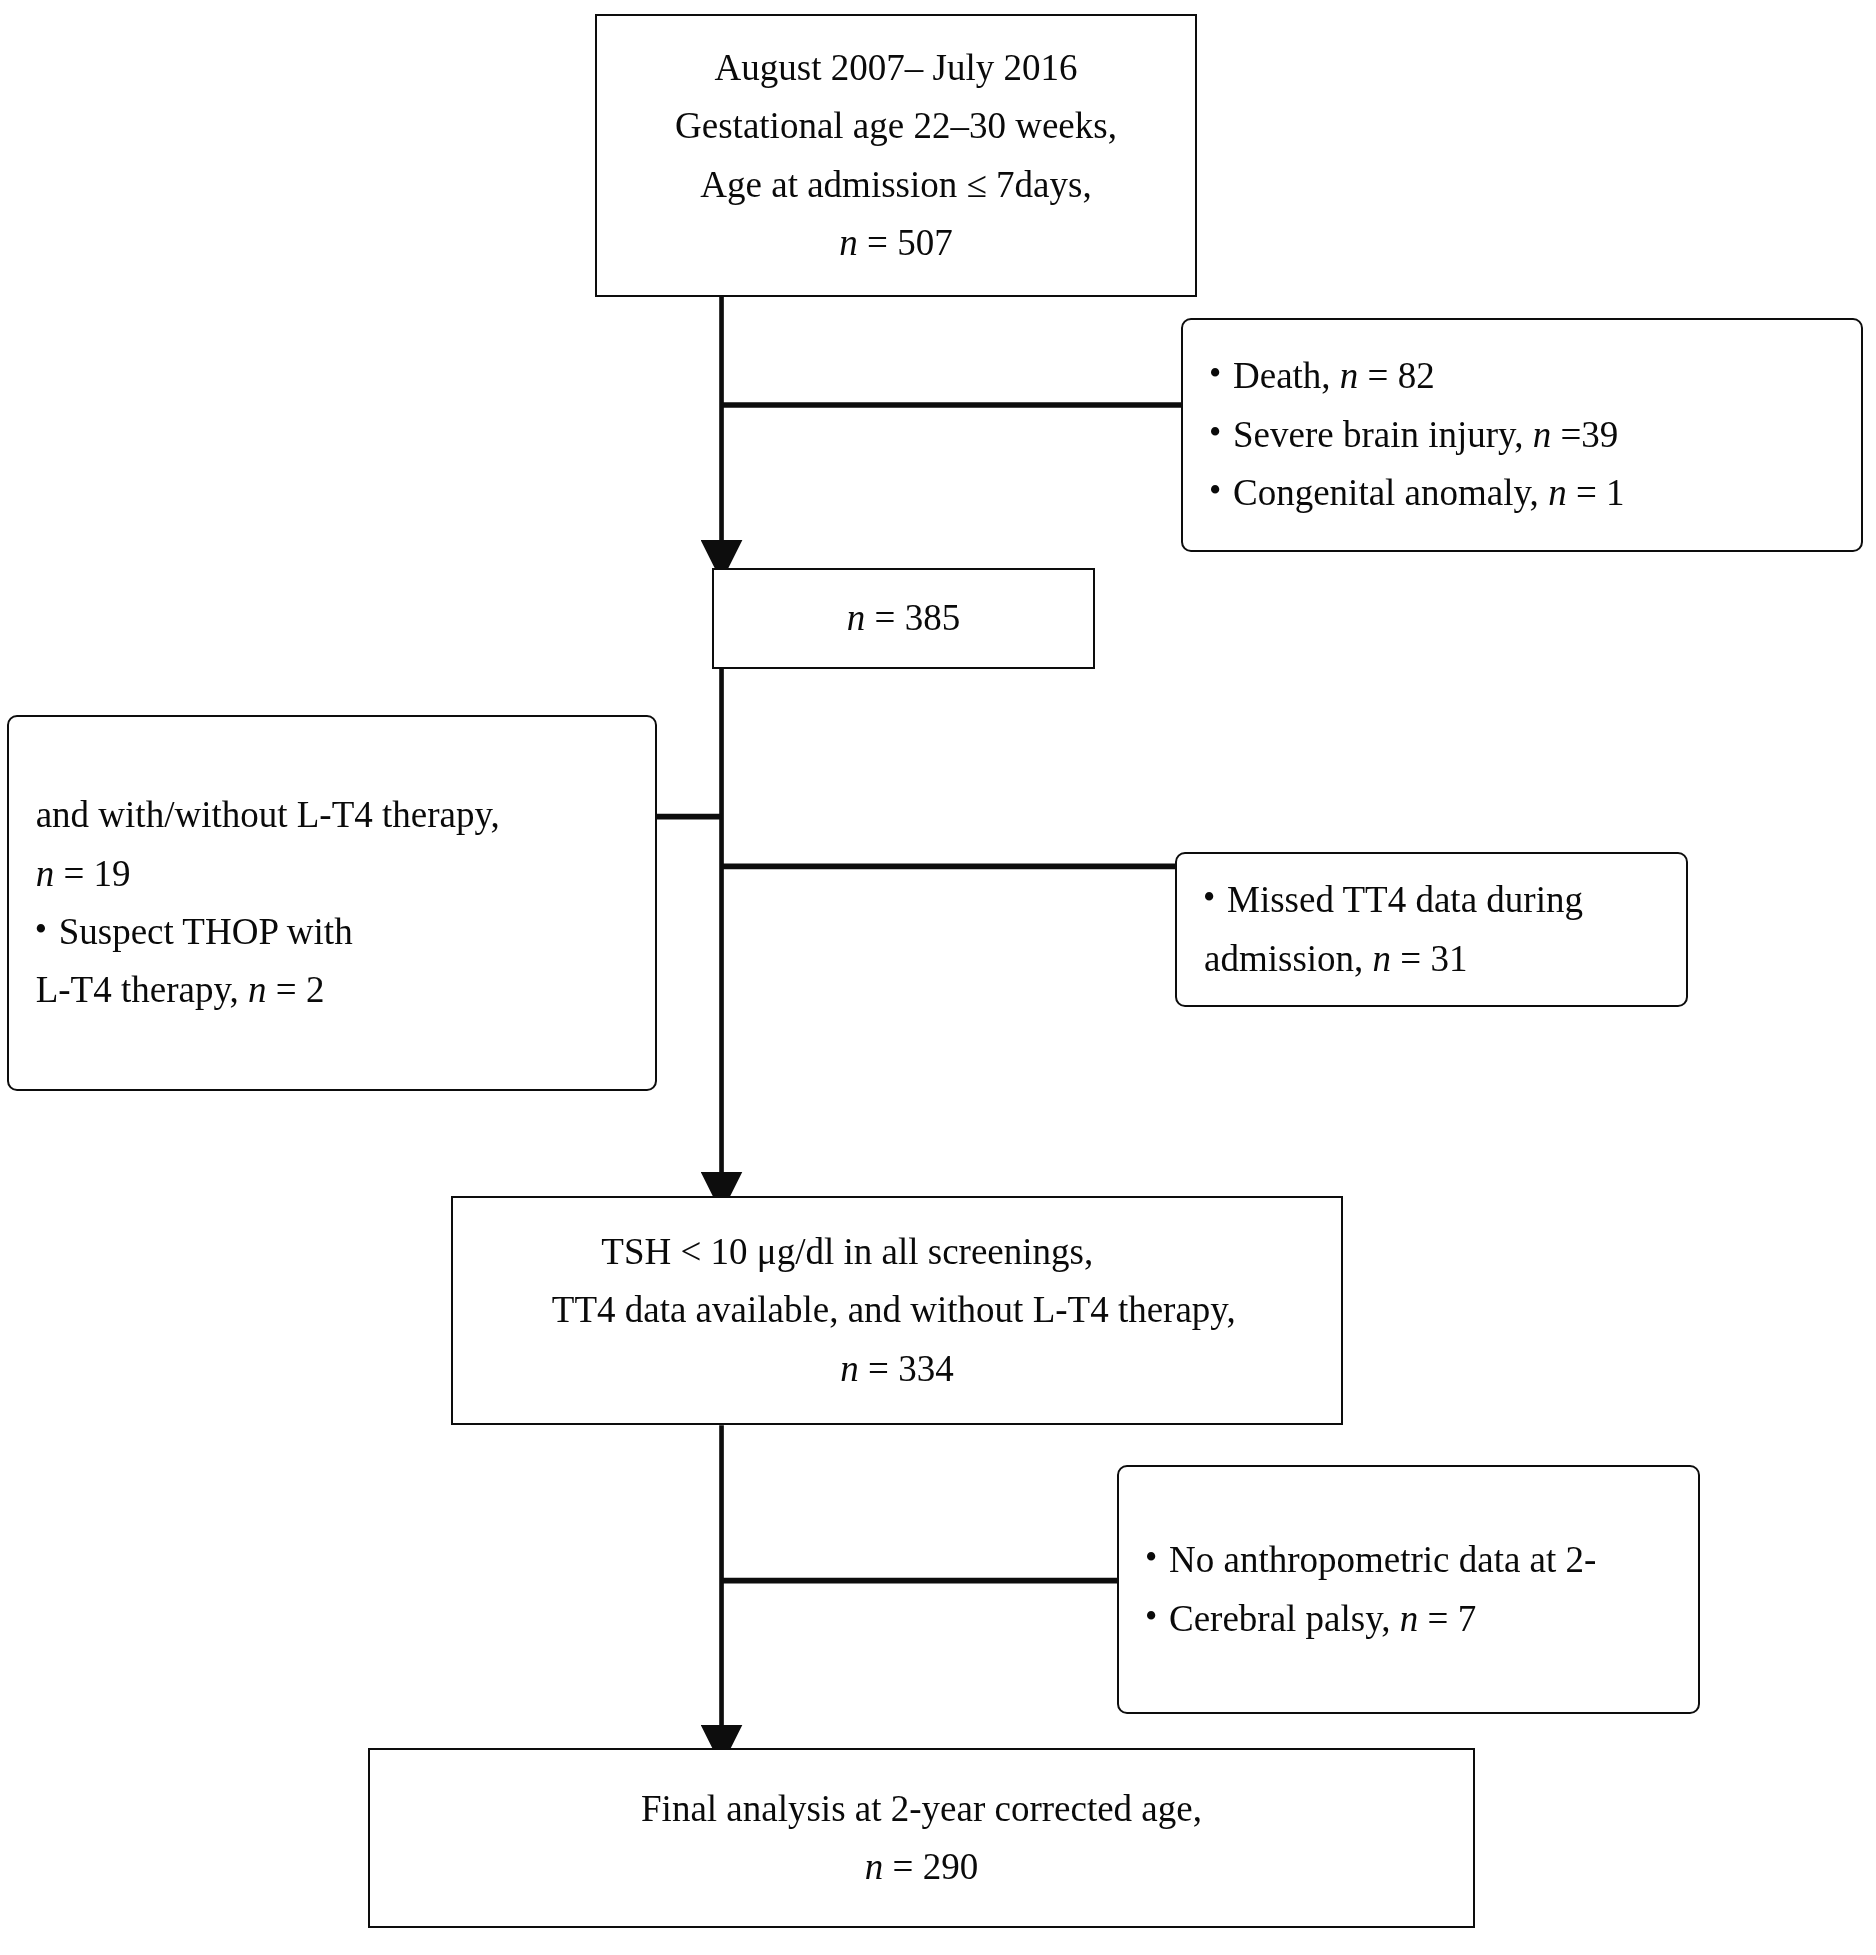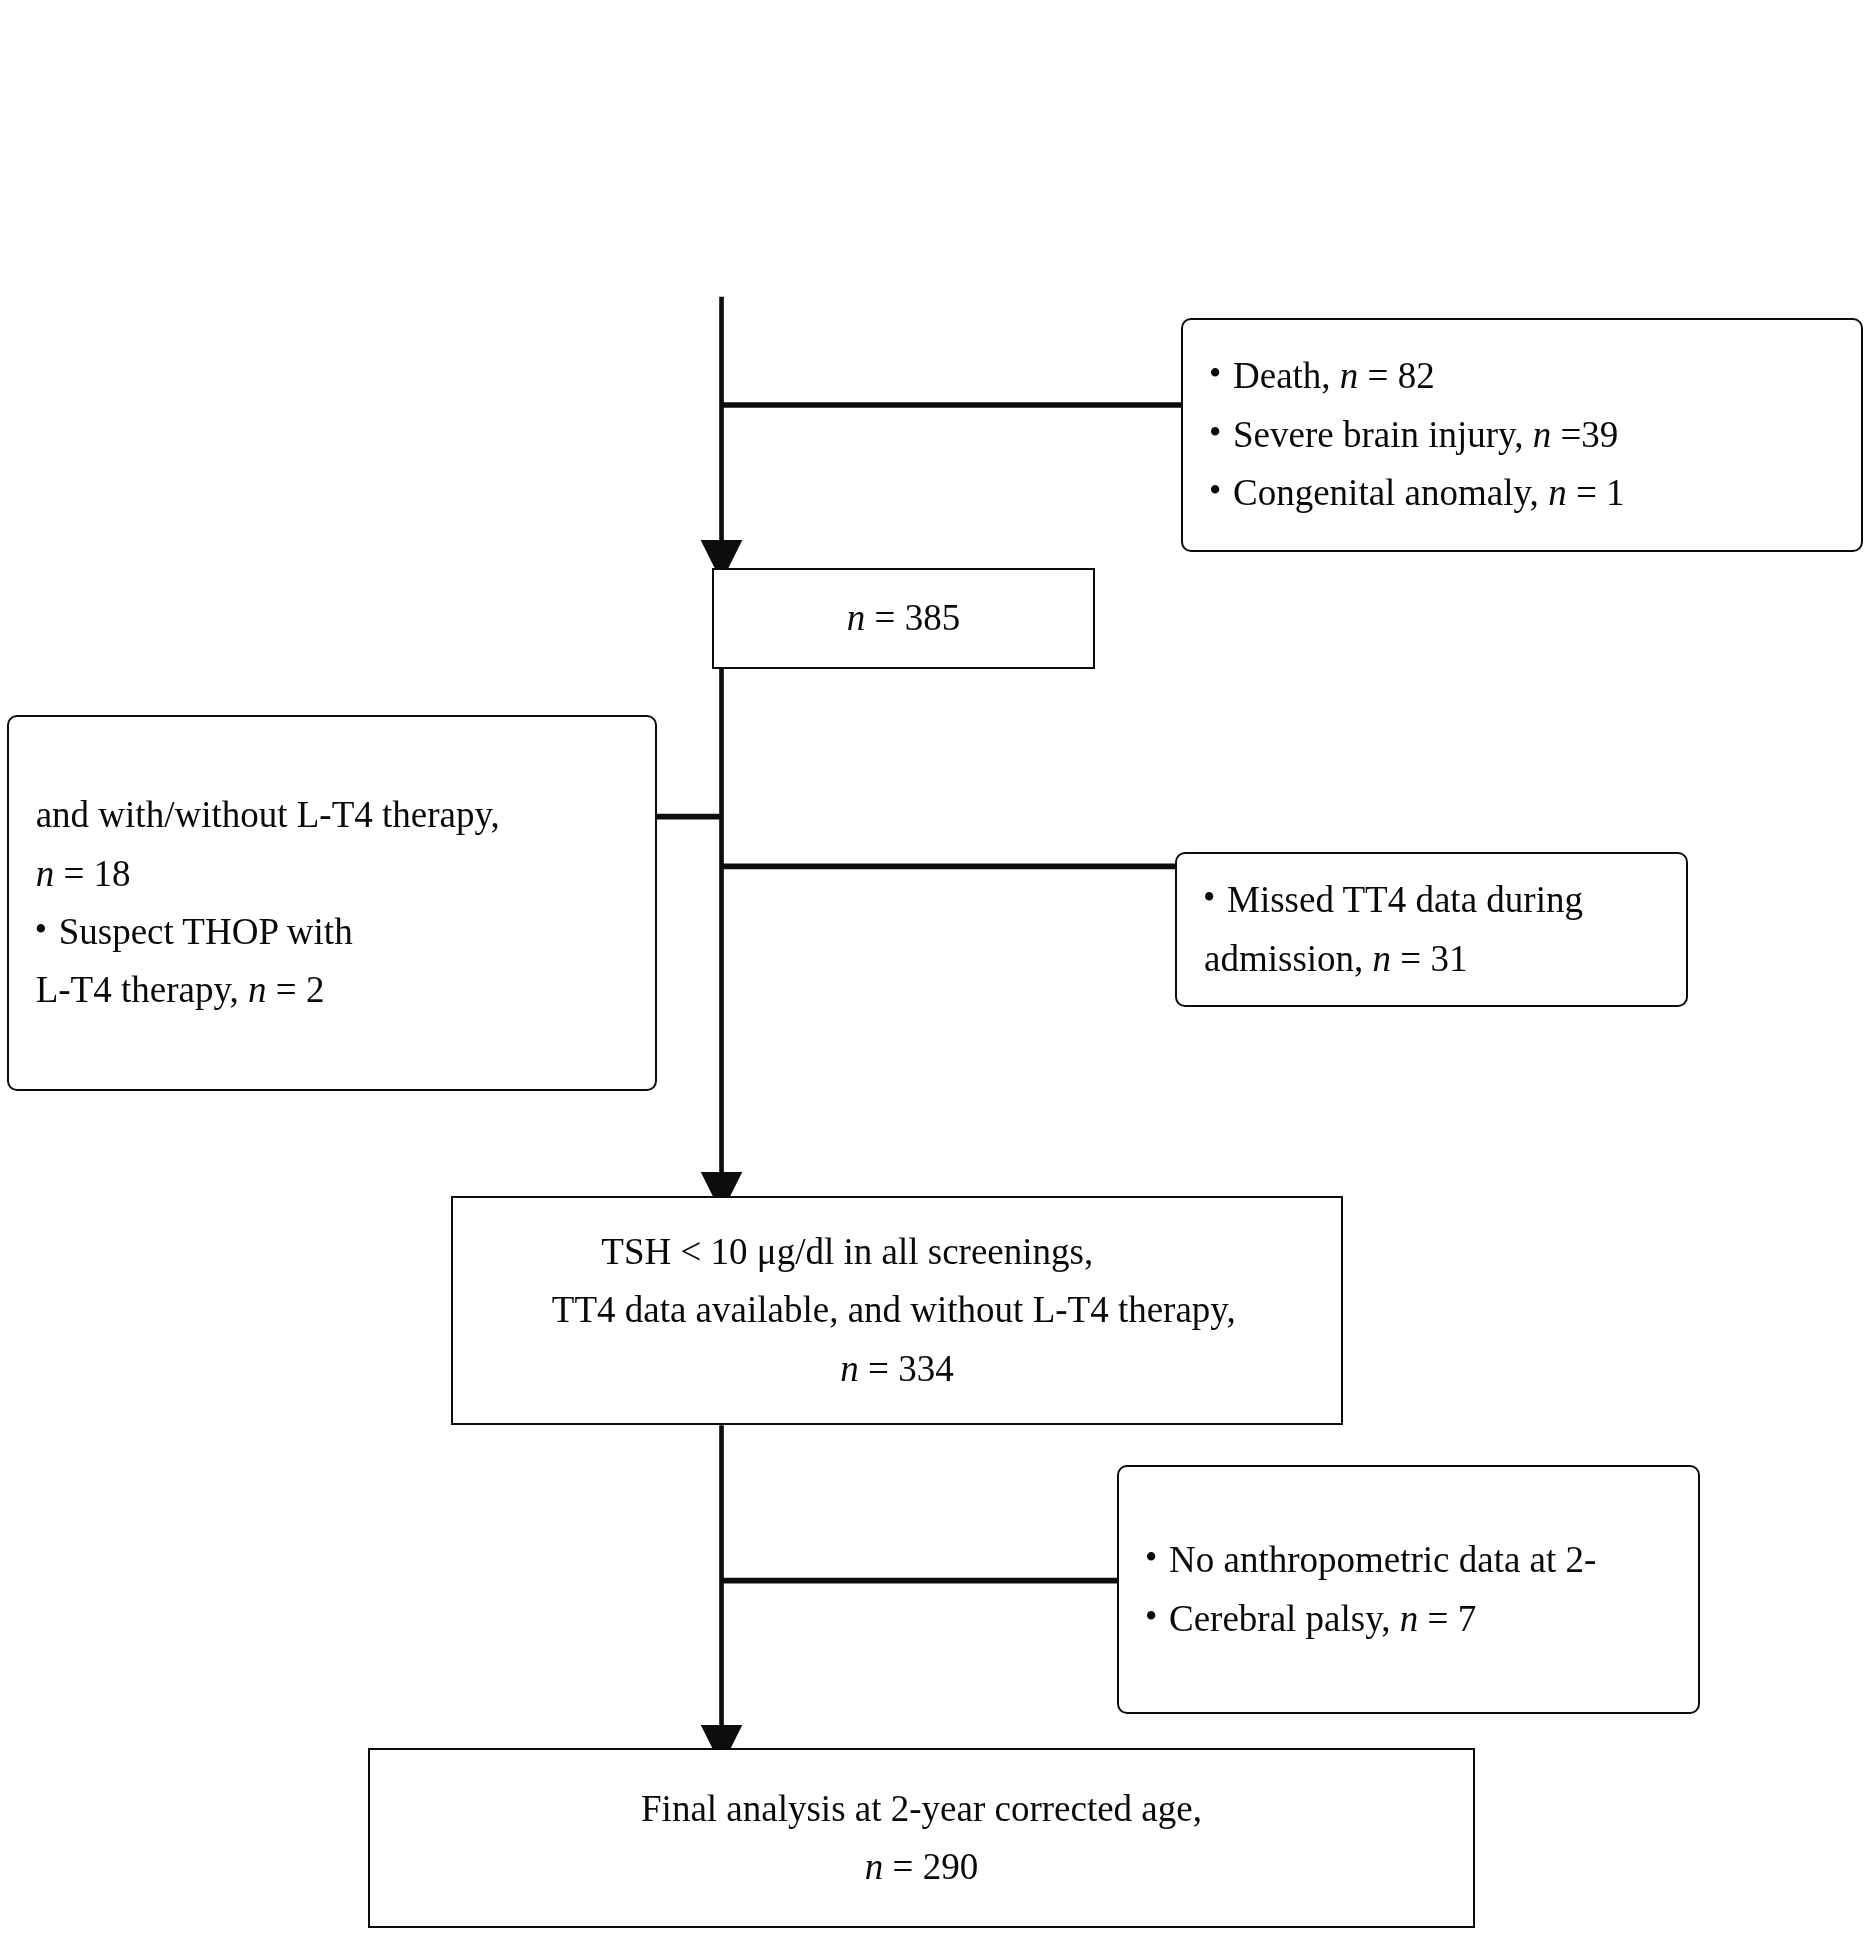--- a/index.html
+++ b/index.html
@@ -94,34 +94,40 @@
 
     <line x1="1393" y1="1577" x2="1268" y2="1577" stroke="#0d0d0d" stroke-width="11"></line>
 
     <line x1="1393" y1="1673" x2="2270" y2="1673" stroke="#0d0d0d" stroke-width="11"></line>
 
     <line x1="1393" y1="2752" x2="1393" y2="3368" stroke="#0d0d0d" stroke-width="9" marker-end="url(#arrowhead)"></line>
 
     <line x1="1393" y1="3052" x2="2282" y2="3052" stroke="#0d0d0d" stroke-width="11"></line>
   </svg>
 
+  <div class="node-box centered" style="left:595px; top:14px; width:602px; height:283px;">
+    <span class="node-line">August 2007– July 2016</span>
+    <span class="node-line">Gestational age 22–30 weeks,</span>
+    <span class="node-line"><span>Age at admission</span> <span>≤ 7days,</span></span>
+    <span class="node-line"><em class="ital">n</em><span> = 507</span></span>
+  </div>
 
   <div class="node-box listy" style="left:1181px; top:318px; width:682px; height:234px;">
     <span class="node-line bullet-line"><span>Death, </span><em class="ital">n</em><span> = 82</span></span>
     <span class="node-line bullet-line"><span>Severe brain injury, </span><em class="ital">n</em><span> =39</span></span>
     <span class="node-line bullet-line"><span>Congenital anomaly, </span><em class="ital">n</em><span> = 1</span></span>
   </div>
 
   <div class="node-box centered" style="left:712px; top:568px; width:383px; height:101px;">
     <span class="node-line"><em class="ital">n</em><span> = 385</span></span>
   </div>
 
   <div class="node-box listy" style="left:6.7px; top:715px; width:650px; height:376px;">
     <span class="node-line cont-line">and with/without L-T4 therapy,</span>
-    <span class="node-line cont-line"><em class="ital">n</em><span> = 18</span></span>
+    <span class="node-line cont-line"><em class="ital">n</em><span> = 19</span></span>
     <span class="node-line bullet-line">Suspect THOP with</span>
     <span class="node-line cont-line"><span>L-T4 therapy, </span><em class="ital">n</em><span> = 2</span></span>
   </div>
 
   <div class="node-box listy" style="left:1175px; top:852px; width:513px; height:155px;">
     <span class="node-line bullet-line">Missed TT4 data during</span>
     <span class="node-line cont-line"><span>admission, </span><em class="ital">n</em><span> = 31</span></span>
   </div>
 
   <div class="node-box centered" style="left:451px; top:1196px; width:892px; height:229px;">

